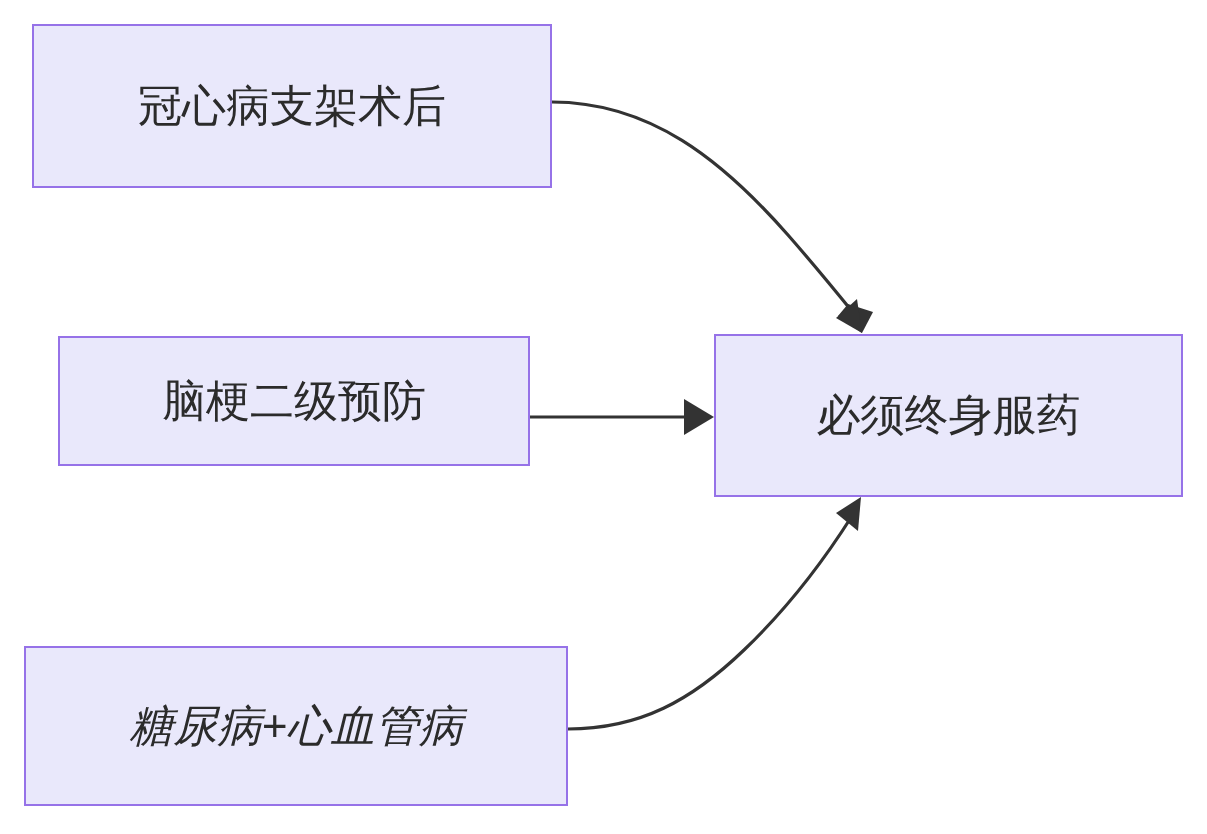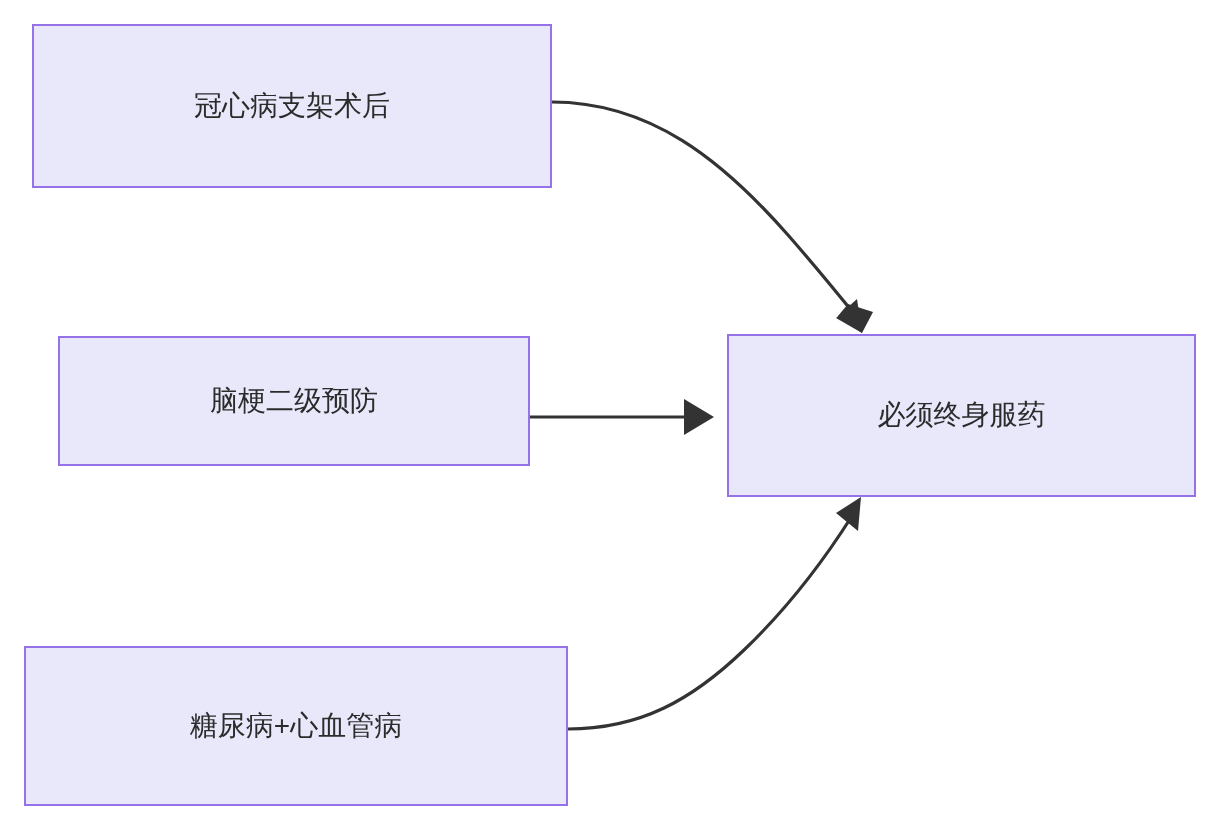--- a/index.html
+++ b/index.html
@@ -34,32 +34,32 @@
     box-sizing: border-box;
     background: #e9e8fb;
     border: 2px solid #9672e8;
     display: flex;
     align-items: center;
     justify-content: center;
     z-index: 2;
   }
   .node-label {
     font-family: "Liberation Sans", "DejaVu Sans", sans-serif;
-    font-size: 28px;
+    font-size: 44px;
     line-height: 1.15;
     color: #2b2b2b;
     white-space: nowrap;
     text-align: right;
     letter-spacing: 0px;
   }
   
   #node-chd      { left: 32px;  top: 24px;  width: 520px; height: 164px; }
   #node-stroke   { left: 58px;  top: 336px; width: 472px; height: 130px; }
-  #node-diabetes { left: 24px;  top: 646px; width: 544px; height: 160px; }
-  #node-lifelong { left: 714px; top: 334px; width: 469px; height: 163px; margin-left: 13px; }
+  #node-diabetes { left: 24px;  top: 646px; width: 544px; height: 160px; font-style: italic; }
+  #node-lifelong { left: 714px; top: 334px; width: 469px; height: 163px; }
 
   .edge-path {
     fill: none;
     stroke: #333333;
     stroke-width: 3.2px;
     stroke-linecap: butt;
   }
   .edge-head {
     fill: #333333;
     stroke: none;

